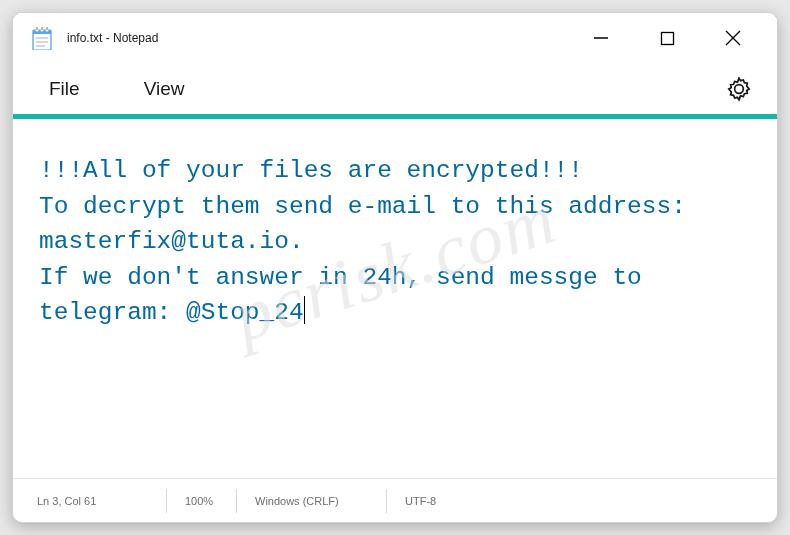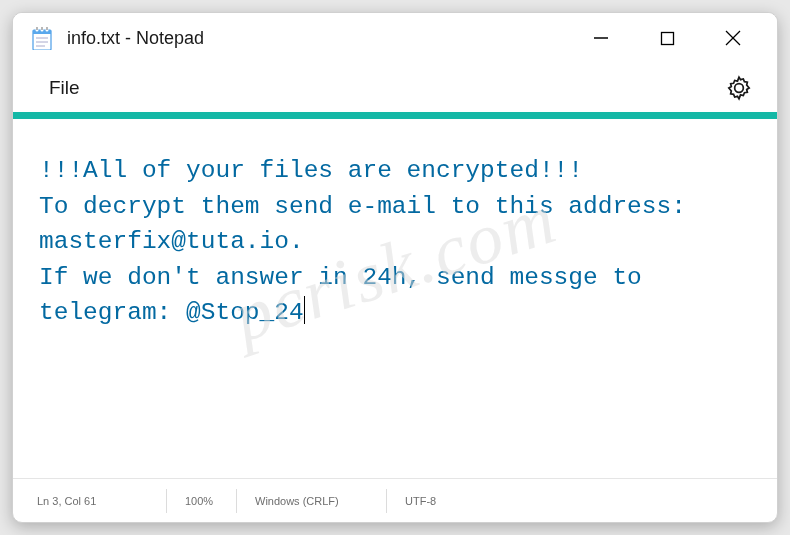--- a/index.html
+++ b/index.html
@@ -34,21 +34,21 @@
     }
     .titlebar-icon {
       width: 22px;
       height: 22px;
       display: flex;
       align-items: center;
       justify-content: center;
       margin-right: 14px;
     }
     .titlebar-title {
-      font-size: 18px;
+      font-size: 12px;
       color: #1a1a1a;
       flex: 1;
     }
     .window-controls {
       display: flex;
       align-items: center;
       gap: 42px;
       padding-right: 28px;
     }
     .window-control {
@@ -57,21 +57,21 @@
       display: flex;
       align-items: center;
       justify-content: center;
       color: #1a1a1a;
     }
     .menubar {
       height: 56px;
       display: flex;
       align-items: center;
       padding: 0 18px;
-      border-bottom: 7px solid #14b8a6;
+      border-bottom: 5px solid #14b8a6;
       gap: 28px;
     }
     .menu-item {
       font-size: 19px;
       color: #1a1a1a;
       padding: 10px 18px;
       border-radius: 4px;
       cursor: default;
     }
     .menu-spacer {
@@ -189,20 +189,21 @@
         <svg width="18" height="18" viewBox="0 0 18 18">
             <line x1="2" y1="2" x2="16" y2="16" stroke="#000" stroke-width="1.3"></line>
             <line x1="16" y1="2" x2="2" y2="16" stroke="#000" stroke-width="1.3"></line>
           </svg>
       </span>
     </div>
   </div>
 
   <div class="menubar">
     <span class="menu-item">File</span>
+    <span class="menu-item">View</span>
     <span class="menu-spacer"></span>
     <span class="settings-btn">
       <svg width="26" height="26" viewBox="0 0 24 24">
         <path fill="none" stroke="#1a1a1a" stroke-width="1.6" d="M12 8a4 4 0 100 8 4 4 0 000-8z"></path>
         <path fill="none" stroke="#1a1a1a" stroke-width="1.6" d="M12 2l1.4 2.3 2.6-.6 1 2.5 2.7.4-.6 2.6L21.4 12l-2.3 1.4.6 2.6-2.7.4-1 2.5-2.6-.6L12 22l-1.4-2.3-2.6.6-1-2.5-2.7-.4.6-2.6L2.6 12l2.3-1.4-.6-2.6 2.7-.4 1-2.5 2.6.6L12 2z"></path>
       </svg>
     </span>
   </div>
 
   <div class="editor"><span>!!!All of your files are encrypted!!!</span>

